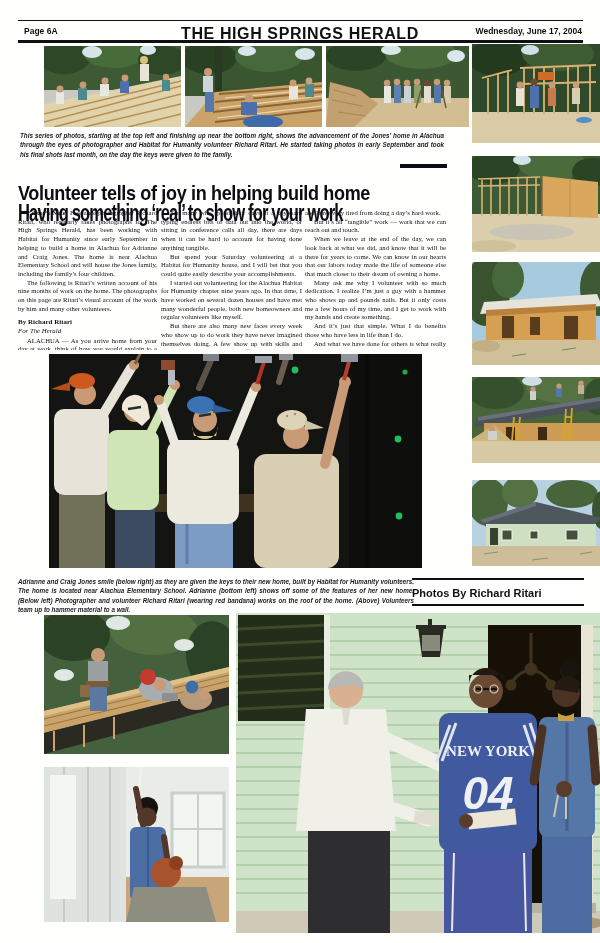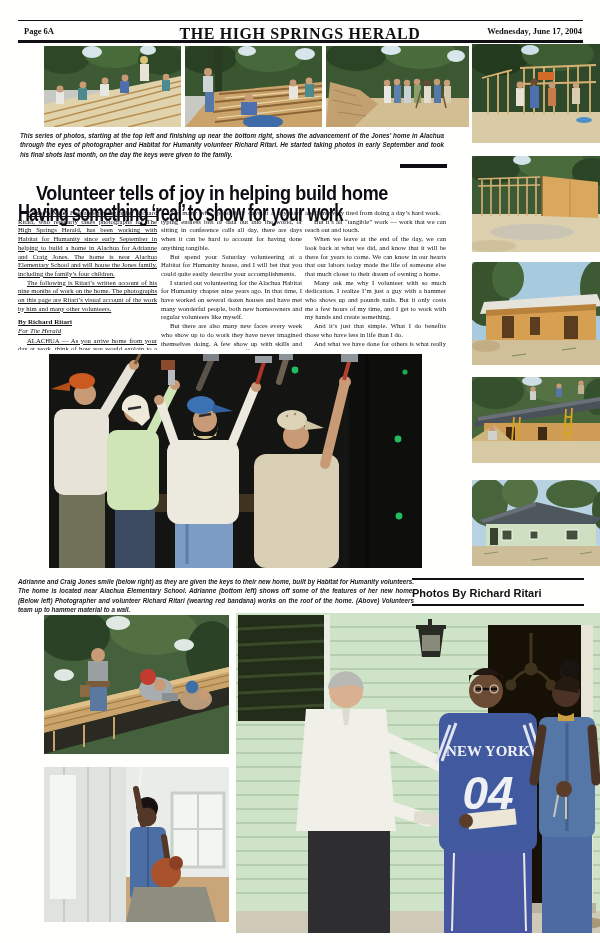--- a/index.html
+++ b/index.html
@@ -1,21 +1,21 @@
 <!DOCTYPE html>
 <html><head>
 <meta charset="utf-8">
 <style>
   html,body{margin:0;padding:0;background:#ffffff;}
   .page{position:relative;width:600px;height:943px;background:#fffffe;overflow:hidden;
         font-family:"Liberation Serif",serif;color:#15151a;}
   .abs{position:absolute;}
   .rule{position:absolute;background:#101014;}
   
-  .hdr-txt{font-family:Liberation Serif, serif;font-weight:700;font-size:8.5px;color:#101014;}
+  .hdr-txt{font-family:Liberation Sans, sans-serif;font-weight:700;font-size:8.5px;color:#101014;}
   .hdr-title{font-size:16px;letter-spacing:.6px;}
   
   .cap{font:italic 700 6.3px/1.48 "Liberation Sans",sans-serif;color:#1b1b20;text-align:justify;}
   
   .hl1{display:inline-block;font-family:"Liberation Sans",sans-serif;font-weight:700;font-size:23px;
        letter-spacing:-1.2px;color:#0c0c12;transform:scale(.72,1.08);transform-origin:0 60%;white-space:nowrap;}
   .hl2{display:inline-block;font-family:"Liberation Sans",sans-serif;font-weight:700;font-size:20.5px;
        letter-spacing:-.4px;color:#0c0c12;transform:scale(.88,1);transform-origin:0 50%;white-space:nowrap;}
   .hl-dash{position:absolute;height:4px;background:#0c0c12;}
   
@@ -176,25 +176,25 @@
       <ellipse cx="112" cy="76" rx="8" ry="3" fill="#4f90c8"></ellipse>
     </svg>
   </div>
 
   <div class="abs cap" style="left:20px;top:131px;width:424px;">This series of photos, starting at the top left and finishing up near the bottom right, shows the advancement of the Jones’ home in Alachua through the eyes of photographer and Habitat for Humanity volunteer Richard Ritari. He started taking photos in early September and took his final shots last month, on the day the keys were given to the family.</div>
 
   <div class="abs" style="left:18px;top:155px;width:430px;height:26px;margin-top:45px;">
     <span class="hl1">Having something ‘real’ to show for your work</span>
   </div>
   <div class="hl-dash" style="left:400px;top:164px;width:47px;"></div>
-  <div class="abs" style="left:18px;top:181px;width:430px;height:26px;margin-left:18px;">
+  <div class="abs" style="left:18px;top:181px;width:430px;height:26px;">
     <span class="hl2">Volunteer tells of joy in helping build home</span>
   </div>
 
-  <div class="col" style="left:18px;top:209px;width:139px;height:141px;text-decoration:underline;">
+  <div class="col" style="left:18px;top:209px;width:139px;height:141px;">
     <p class="bodyp"><span class="lead">Editor’s Note:</span><span> Freelance photographer Richard Ritari, who regularly takes photographs for The High Springs Herald, has been working with Habitat for Humanity since early September in helping to build a home in Alachua for Adrianne and Craig Jones. The home is near Alachua Elementary School and will house the Jones family, including the family’s four children.</span></p>
     <p class="bodyp">The following is Ritari’s written account of his nine months of work on the home. The photographs on this page are Ritari’s visual account of the work by him and many other volunteers.</p>
     <p class="byline">By Richard Ritari</p>
     <p class="byline-credit">For The Herald</p>
     <p class="bodyp">ALACHUA — As you arrive home from your day at work, think of how you would explain to a child what you did today.</p>
   </div>
   <div class="col" style="left:161px;top:209px;width:141px;height:141px;">
     <p class="bodyp">For many who spend their days at a keyboard typing endless bits of data out into the world, or sitting in conference calls all day, there are days when it can be hard to account for having done anything tangible.</p>
     <p class="bodyp">But spend your Saturday volunteering at a Habitat for Humanity house, and I will bet that you could quite easily describe your accomplishments.</p>
     <p class="bodyp">I started out volunteering for the Alachua Habitat for Humanity chapter nine years ago. In that time, I have worked on several dozen houses and have met many wonderful people, both new homeowners and regular volunteers like myself.</p>

